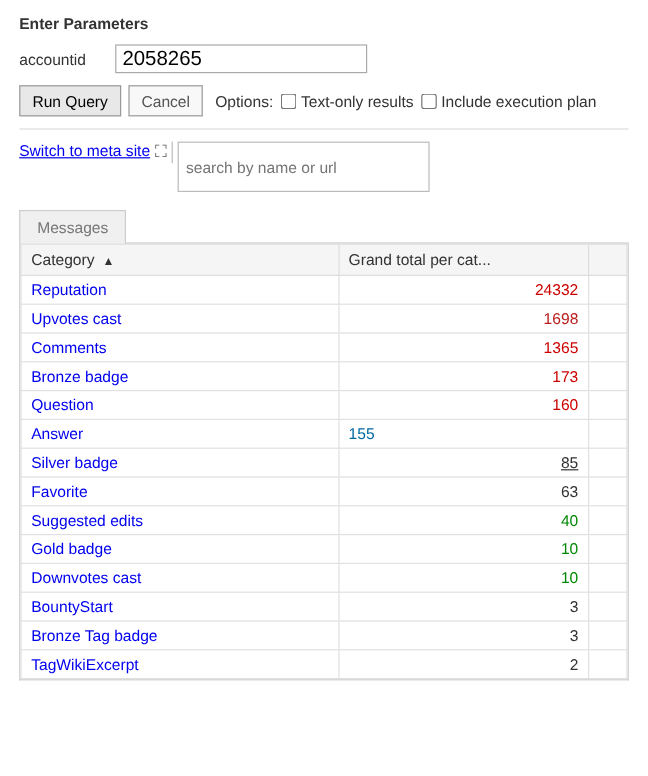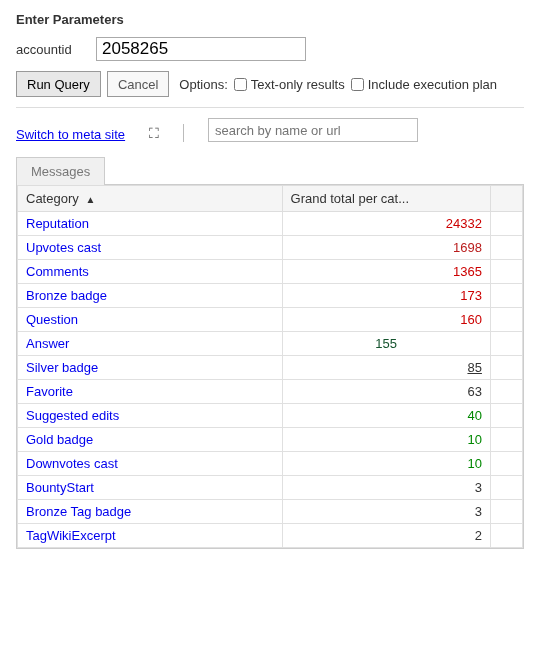--- a/index.html
+++ b/index.html
@@ -78,22 +78,22 @@
       align-items: center;
       gap: 4px;
     }
 
     .option-group label {
       font-size: 13px;
     }
 
     .meta-row {
       display: flex;
-      align-items: flex-end;
-      gap: 24px;
+      align-items: flex-start;
+      gap: 4px;
       margin-bottom: 14px;
       border-top: 1px solid #ddd;
       padding-top: 10px;
     }
 
     .meta-link {
       color: #00e;
       font-size: 13px;
       text-decoration: underline;
       cursor: pointer;
@@ -107,21 +107,21 @@
     .divider-v {
       width: 1px;
       height: 18px;
       background: #bbb;
       display: inline-block;
       vertical-align: middle;
     }
 
     .search-input {
       width: 210px;
-      height: 24px;
+      height: 42px;
       border: 1px solid #bbb;
       padding: 2px 6px;
       font-size: 13px;
       color: #999;
     }
 
     .tabs-row {
       display: flex;
       border-bottom: 1px solid #ccc;
       margin-bottom: 0;
@@ -271,21 +271,21 @@
             <td style="text-align: right; color: rgb(204, 0, 0);">173</td>
             <td></td>
           </tr>
           <tr>
             <td><a class="cat-link">Question</a></td>
             <td style="text-align: right; color: rgb(204, 0, 0);">160</td>
             <td></td>
           </tr>
           <tr>
             <td><a class="cat-link">Answer</a></td>
-            <td style="text-align: center; color: #14532d;">155</td>
+            <td style="text-align: left; color: #0369a1;">155</td>
             <td></td>
           </tr>
           <tr>
             <td><a class="cat-link">Silver badge</a></td>
             <td style="text-align: right; color: rgb(51, 51, 51); text-decoration: underline;">85</td>
             <td></td>
           </tr>
           <tr>
             <td><a class="cat-link">Favorite</a></td>
             <td style="text-align: right; color: rgb(51, 51, 51);">63</td>

